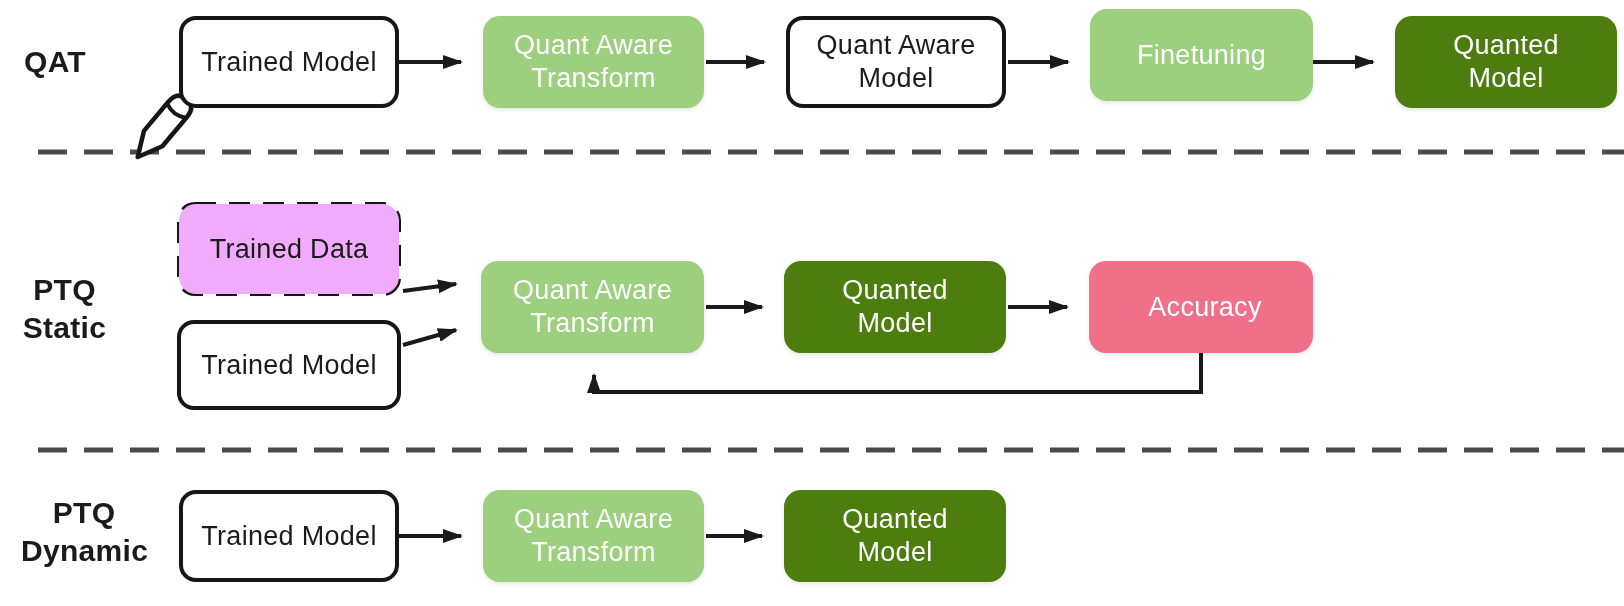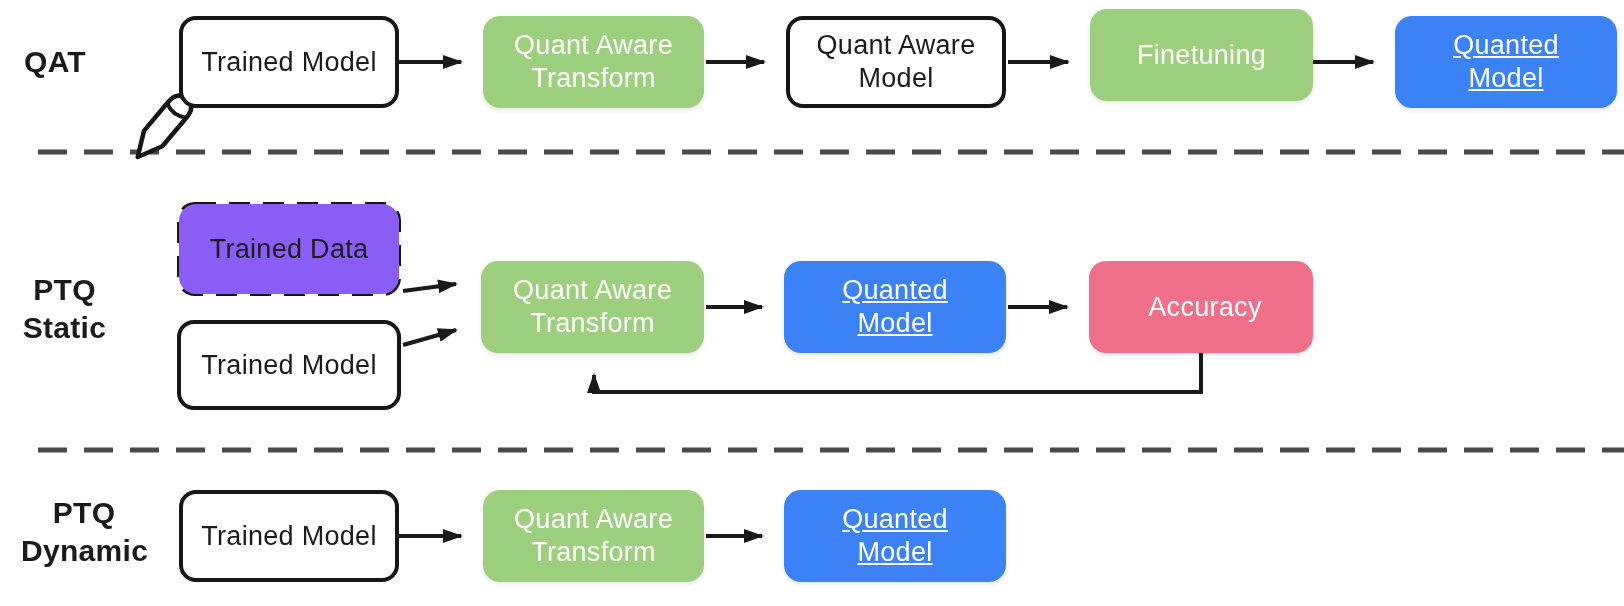--- a/index.html
+++ b/index.html
@@ -18,24 +18,24 @@
     border-radius:17px;
     font-size:27px;line-height:33px;text-align:center;
     white-space:pre-line;
     letter-spacing:.3px;
     box-sizing:border-box;
   }
   .plain{
     background:#ffffff;border:4px solid #161616;color:#1b1b1b;
   }
   .dashedbox{ 
-    background:#8b5cf6;color:#1b1b1b;
+    background:#f0abfc;color:#1b1b1b;
   }
   .green{background:#9ccf7e;color:#ffffff;box-shadow:0 2px 4px rgba(0,0,0,.10);}
-  .orange{background:#3b82f6;color:#ffffff;box-shadow:0 2px 4px rgba(0,0,0,.10);text-decoration:underline;}
+  .orange{background:#4d7c0f;color:#ffffff;box-shadow:0 2px 4px rgba(0,0,0,.10);}
   .red{background:#f0708a;color:#ffffff;box-shadow:0 2px 4px rgba(0,0,0,.10);padding-left:8px;}
   .rowlabel{
     position:absolute;
     font-weight:bold;color:#1b1b1b;
     font-size:30px;line-height:38px;
     text-align:center;white-space:pre-line;
     letter-spacing:.3px;
   }
 </style>
 </head>

